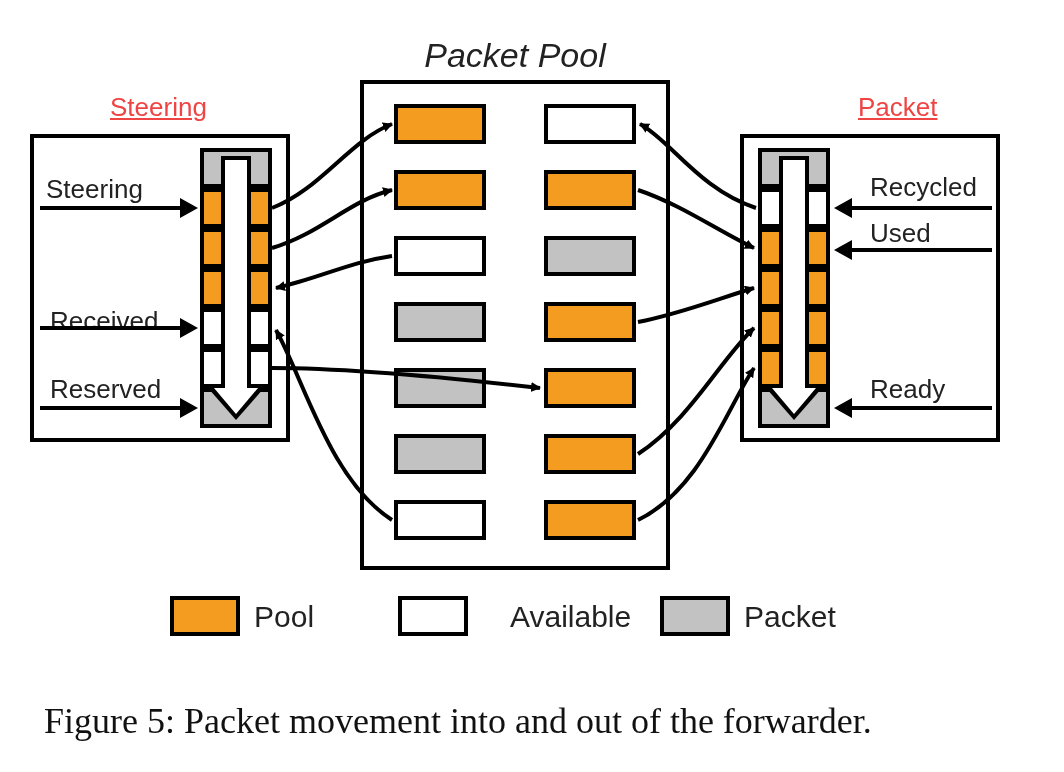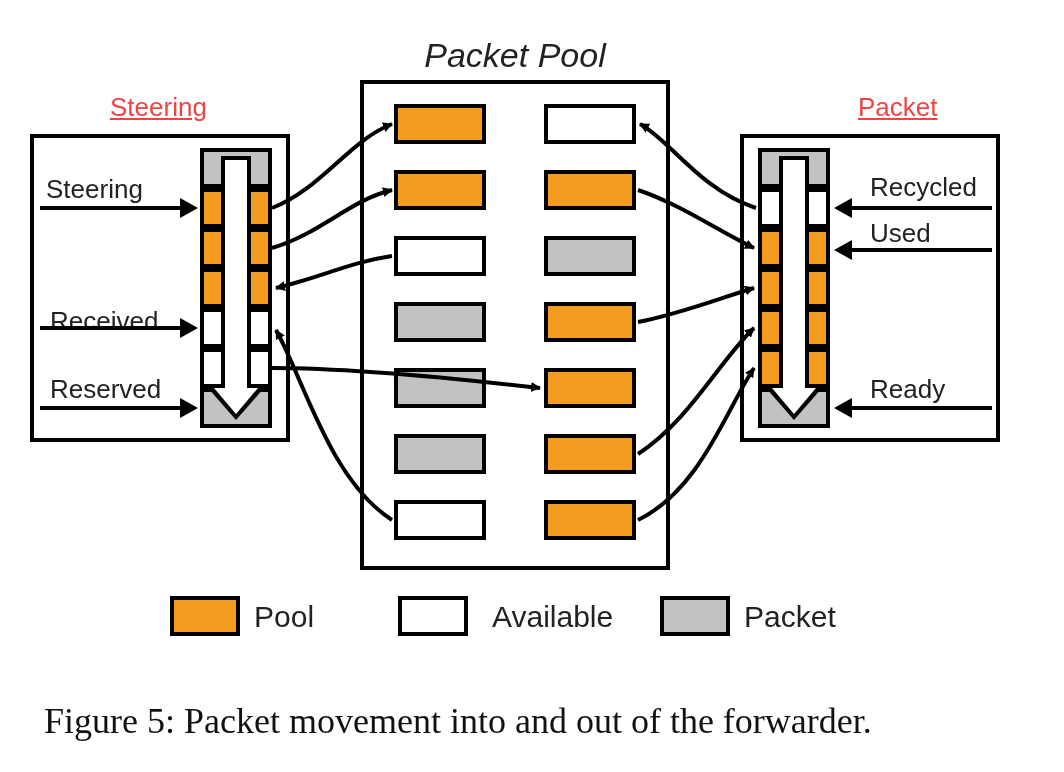--- a/index.html
+++ b/index.html
@@ -211,18 +211,18 @@
 
   <path d="M638,454 C690,420 720,360 754,328" stroke="#000" stroke-width="4" fill="none" marker-end="url(#ah)"></path>
 
   <path d="M638,520 C700,490 726,410 754,368" stroke="#000" stroke-width="4" fill="none" marker-end="url(#ah)"></path>
 </svg>
 
 <div class="slot used" style="left:170px; top:596px; width:70px; height:40px;"></div>
 <div class="legend-label" style="position:absolute; left:254px; top:600px;">Pool</div>
 
 <div class="slot available" style="left:398px; top:596px; width:70px; height:40px;"></div>
-<div class="legend-label" style="position:absolute; left:492px; top:600px;">Available</div>
+<div class="legend-label" style="position:absolute; left:510px; top:600px;">Available</div>
 
 <div class="slot unused" style="left:660px; top:596px; width:70px; height:40px;"></div>
 <div class="legend-label" style="position:absolute; left:744px; top:600px;">Packet</div>
 
 <div class="caption" style="position:absolute; left:44px; top:700px; width:980px;">Figure 5: Packet movement into and out of the forwarder.</div>
 
 </body></html>

